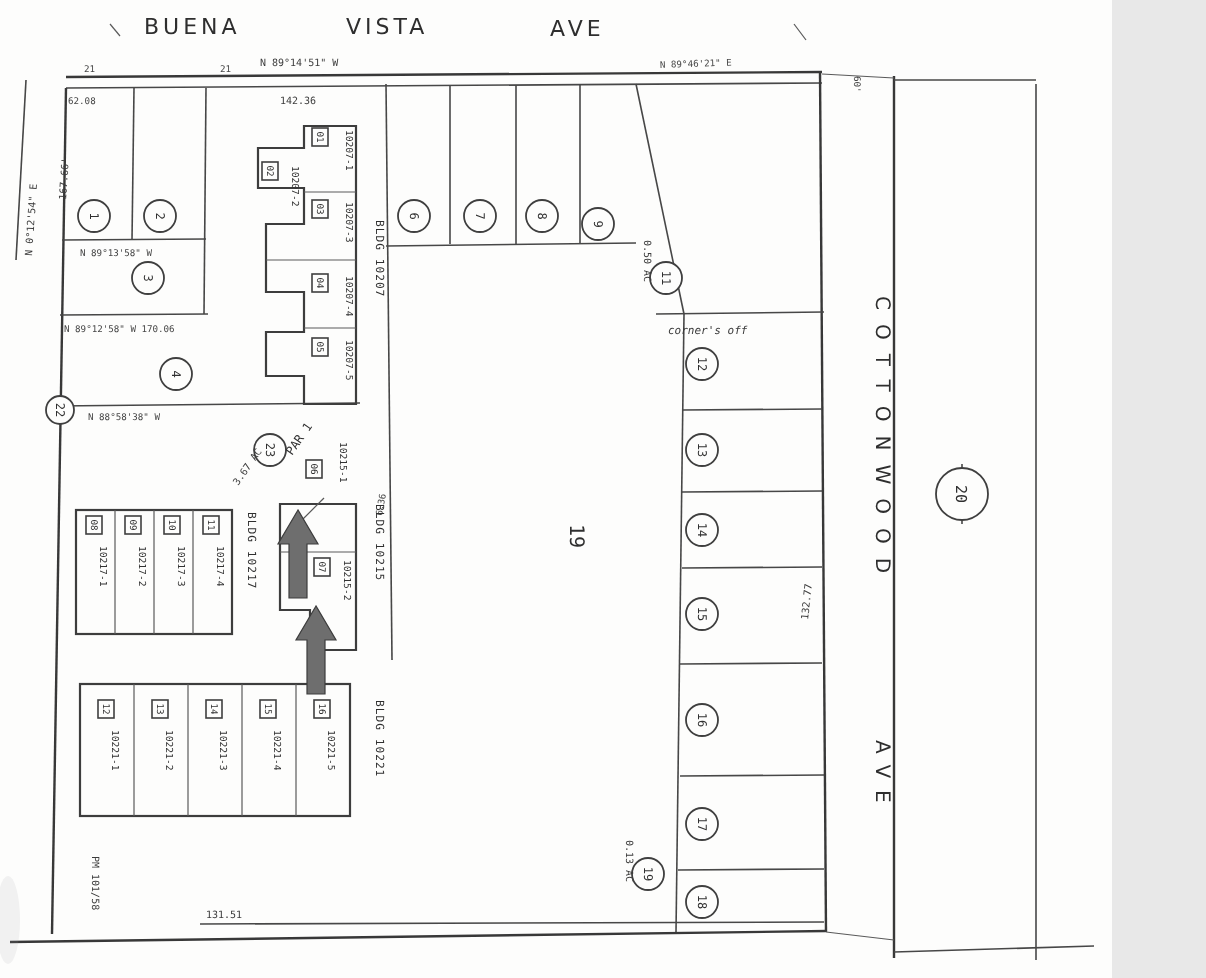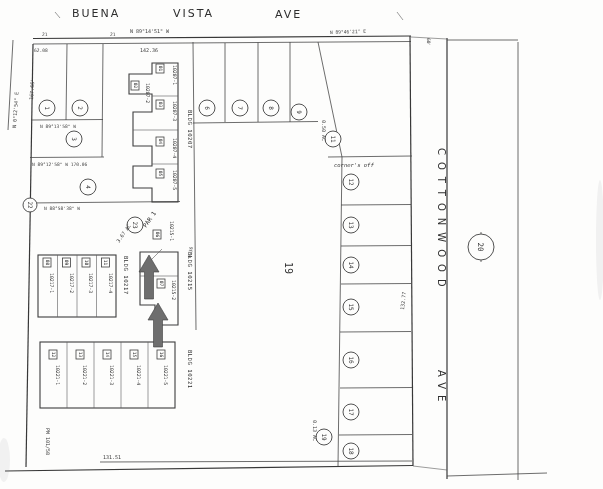--- a/index.html
+++ b/index.html
@@ -1,16 +1,16 @@
 <!DOCTYPE html>
 <html><head>
 <meta charset="utf-8">
 <style>
   html,body{margin:0;padding:0;background:#e8e8e8;}
-  #stage{position:relative;width:603px;height:489px;background:#fdfdfc;overflow:hidden;
+  #stage{position:relative;width:556px;height:489px;background:#fdfdfc;overflow:hidden;
          font-family:"DejaVu Sans Mono","Liberation Mono",monospace;}
   svg{position:absolute;left:0;top:0;}
   .ln{stroke:#474747;stroke-width:0.8;fill:none;}
   .lnb{stroke:#383838;stroke-width:1.2;fill:none;}
   .lnt{stroke:#5a5a5a;stroke-width:0.6;fill:none;}
   .bld{stroke:#3d3d3d;stroke-width:1.1;fill:none;}
   .circ{stroke:#3f3f3f;stroke-width:0.9;fill:#fdfdfc;}
   .box{stroke:#3f3f3f;stroke-width:0.8;fill:#fdfdfc;}
   text{fill:#343434;}
   .street{font-family:"DejaVu Sans","Liberation Sans",sans-serif;font-size:11px;letter-spacing:2px;fill:#2e2e2e;}

